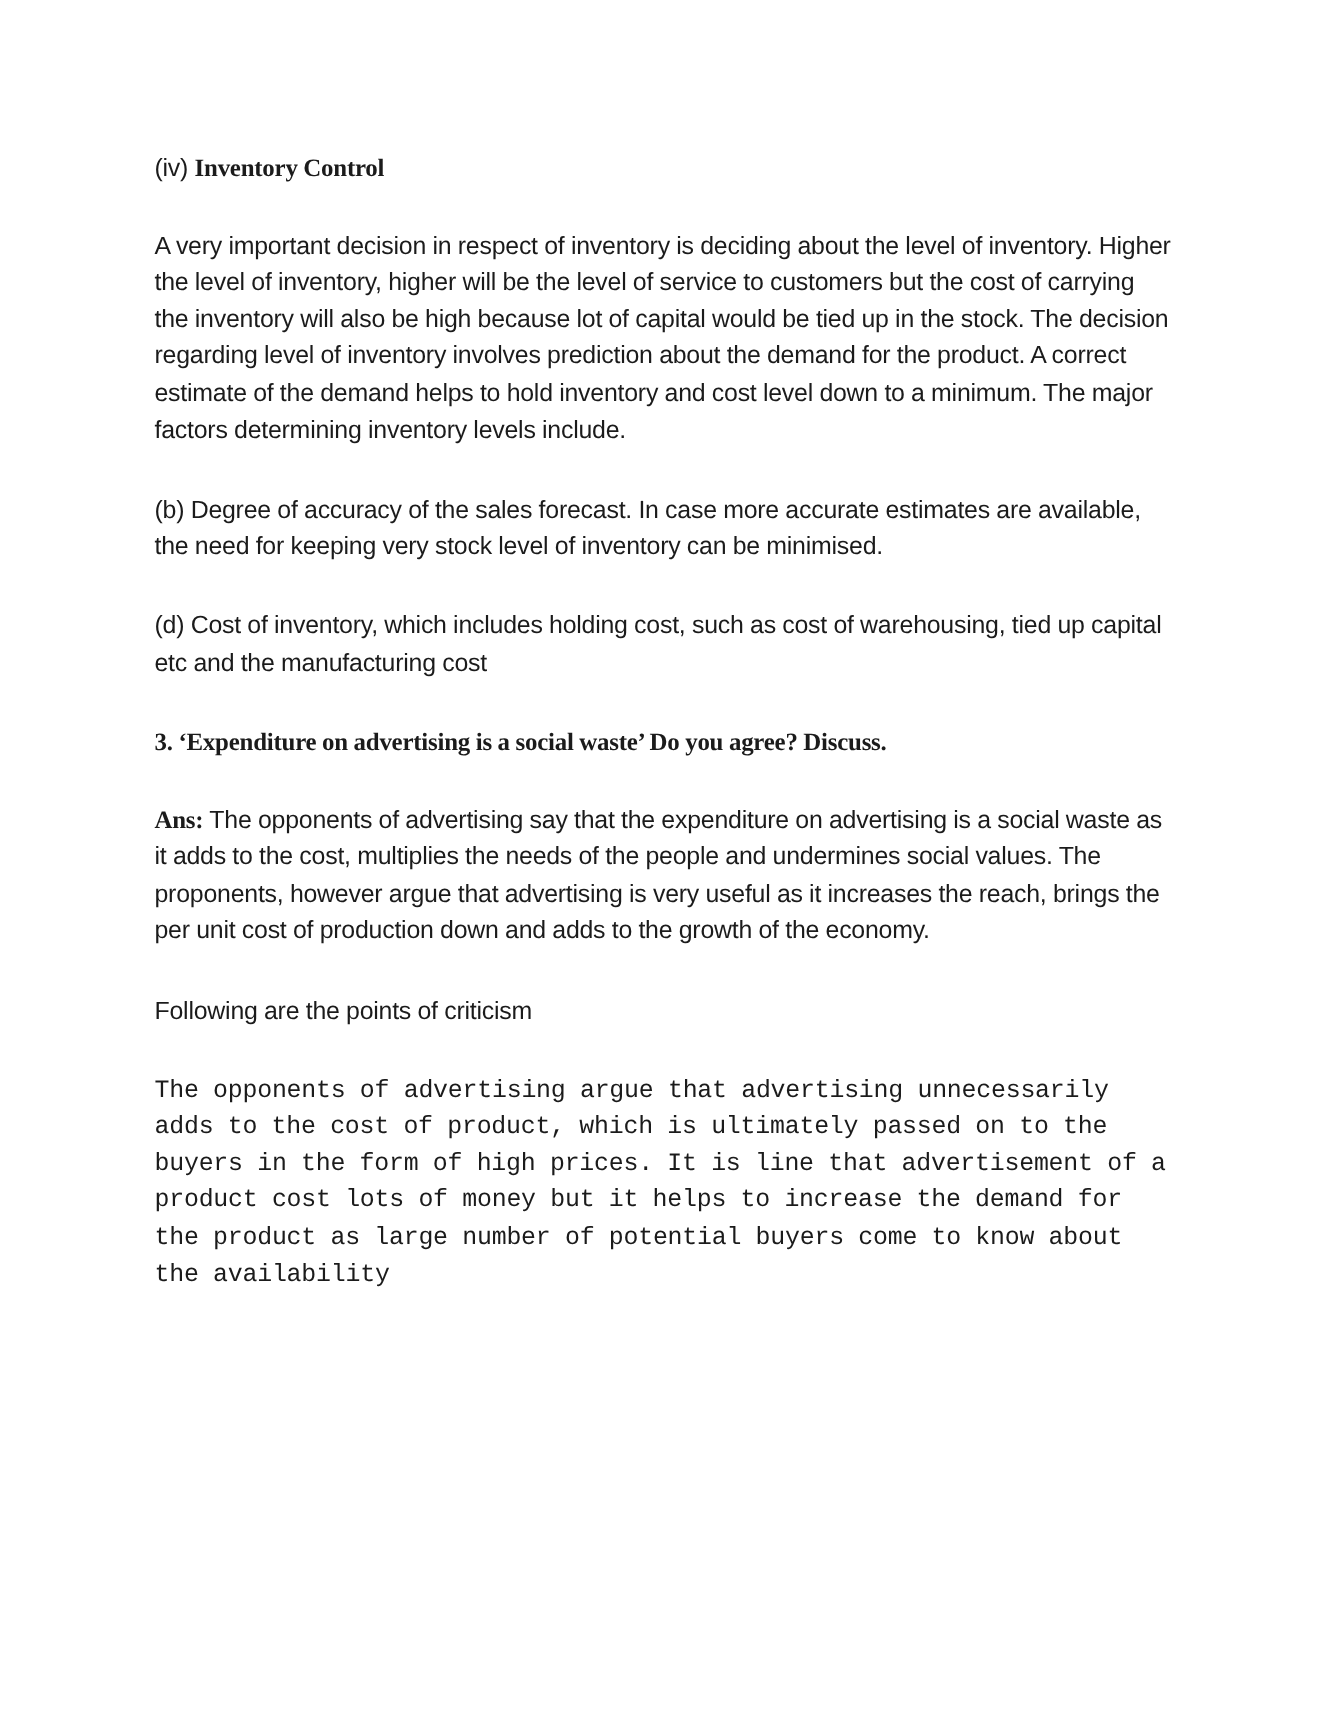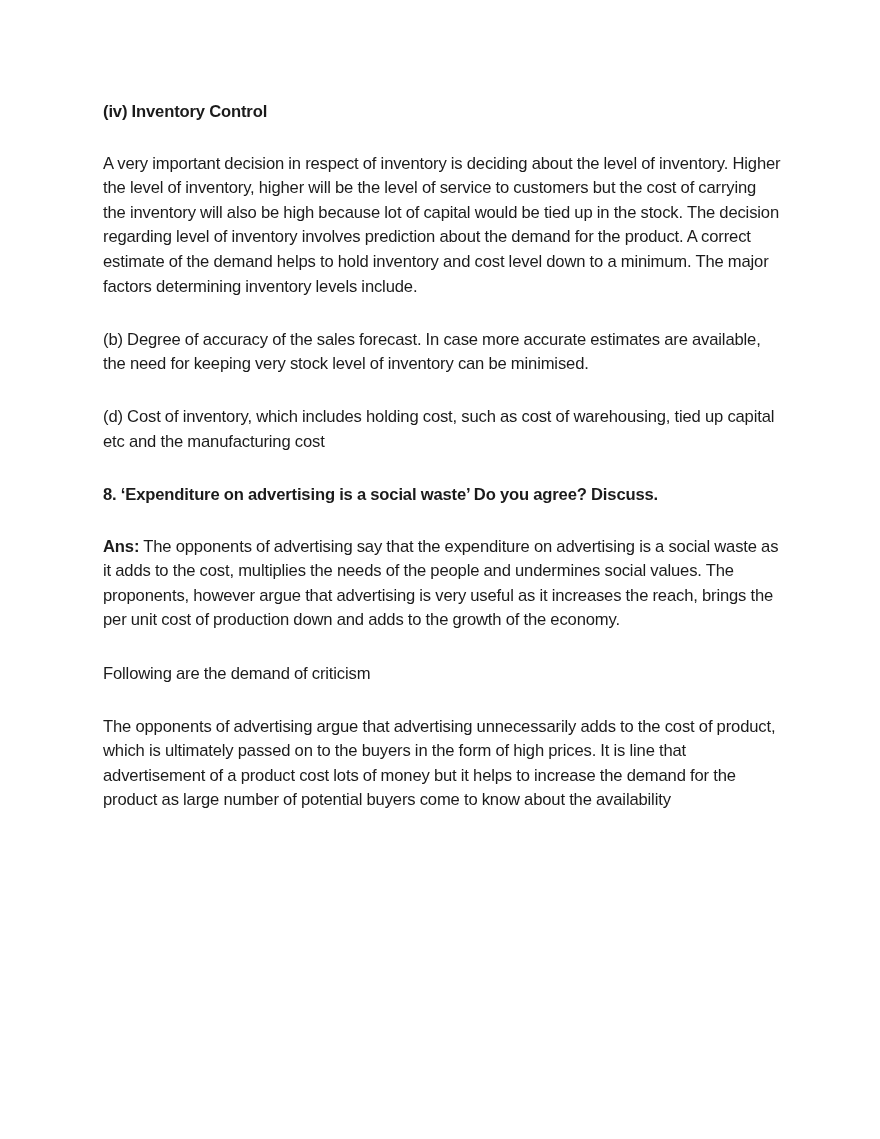--- a/index.html
+++ b/index.html
@@ -32,29 +32,31 @@
   .block {
     font-size: 16.6px;
     line-height: 24.6px;
     letter-spacing: -0.15px;
     margin: 0 0 28.5px 0;
     text-align: left;
     word-spacing: -0.2px;
   }
   .block:last-child {
     margin-bottom: 0;
+    font-family: Liberation Mono, monospace;
   }
   .heading {
     margin-bottom: 27px;
   }
   .prefix {
-    font-weight: 700;
+    font-weight: 400;
   }
   .bold {
     font-weight: 700;
+    font-family: Liberation Serif, serif;
   }
   .tight {
   }
 </style>
 </head>
 <body>
 
 <div class="page">
   <div class="content">
 
@@ -70,29 +72,29 @@
     <p class="block">
       <span>(b) Degree of accuracy of the sales forecast. In case more accurate estimates are available, the need for keeping very stock level of inventory can be minimised.</span>
     </p>
 
 
     <p class="block tight">
       <span>(d) Cost of inventory, which includes holding cost, such as cost of warehousing, tied up capital etc and the manufacturing cost</span>
     </p>
 
     <p class="block heading">
-      <span class="bold">8. ‘Expenditure on advertising is a social waste’ Do you agree? Discuss.</span>
+      <span class="bold">3. ‘Expenditure on advertising is a social waste’ Do you agree? Discuss.</span>
     </p>
 
     <p class="block">
       <span class="bold">Ans:</span><span> The opponents of advertising say that the expenditure on advertising is a social waste as it adds to the cost, multiplies the needs of the people and undermines social values. The proponents, however argue that advertising is very useful as it increases the reach, brings the per unit cost of production down and adds to the growth of the economy.</span>
     </p>
 
     <p class="block">
-      <span>Following are the demand of criticism</span>
+      <span>Following are the points of criticism</span>
     </p>
 
 
     <p class="block">
       <span>The opponents of advertising argue that advertising unnecessarily adds to the cost of product, which is ultimately passed on to the buyers in the form of high prices. It is line that advertisement of a product cost lots of money but it helps to increase the demand for the product as large number of potential buyers come to know about the availability</span>
     </p>
 
   </div>
 </div>
 

